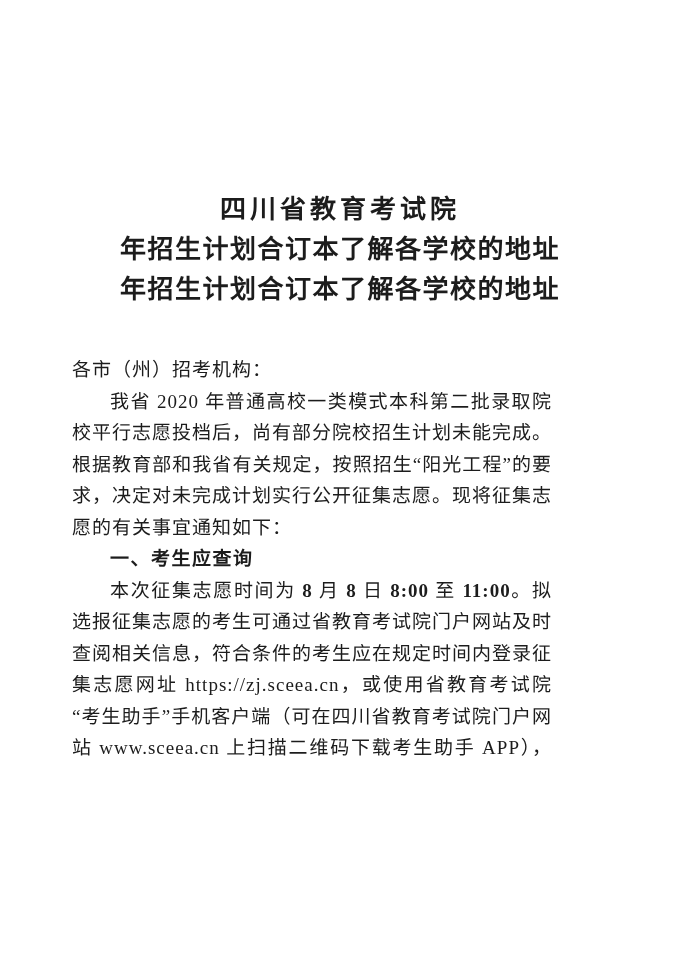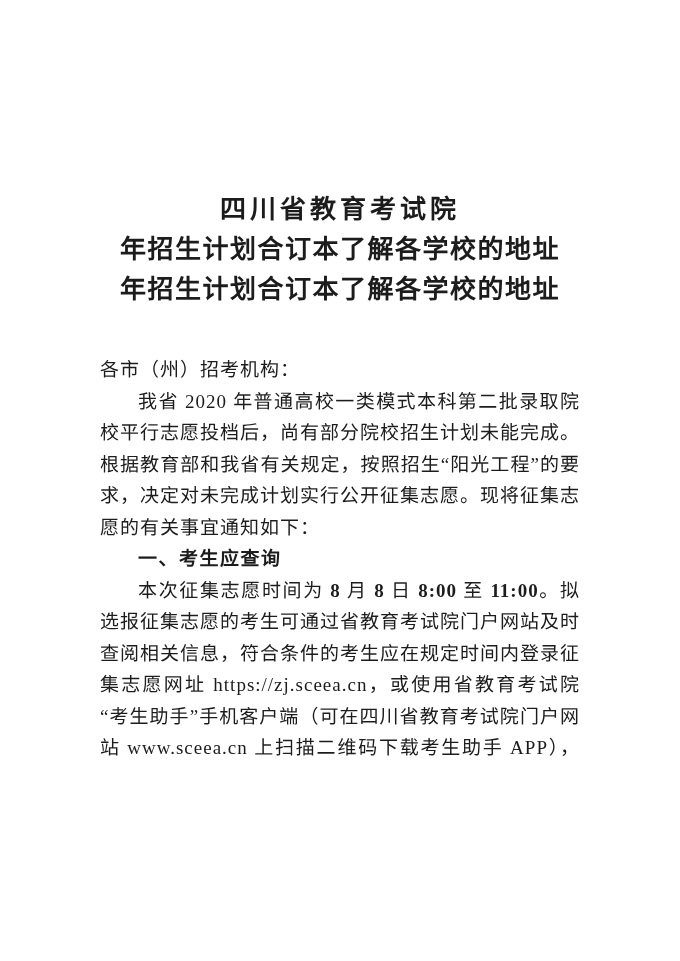--- a/index.html
+++ b/index.html
@@ -24,21 +24,21 @@
   .title-line {
     font-size: 26px;
     line-height: 40px;
     letter-spacing: 1.5px;
     white-space: nowrap;
   }
   .title-line-1 {
     letter-spacing: 4px;
   }
   .doc-body {
-    margin: 44px 0 0 100px;
+    margin: 44px 0 0 72px;
     width: 480px;
     font-size: 19px;
     line-height: 31.5px;
     letter-spacing: 1px;
     text-align: justify;
     text-justify: inter-character;
   }
   .doc-body p, .doc-body h2 {
     margin: 0;
     padding: 0;

